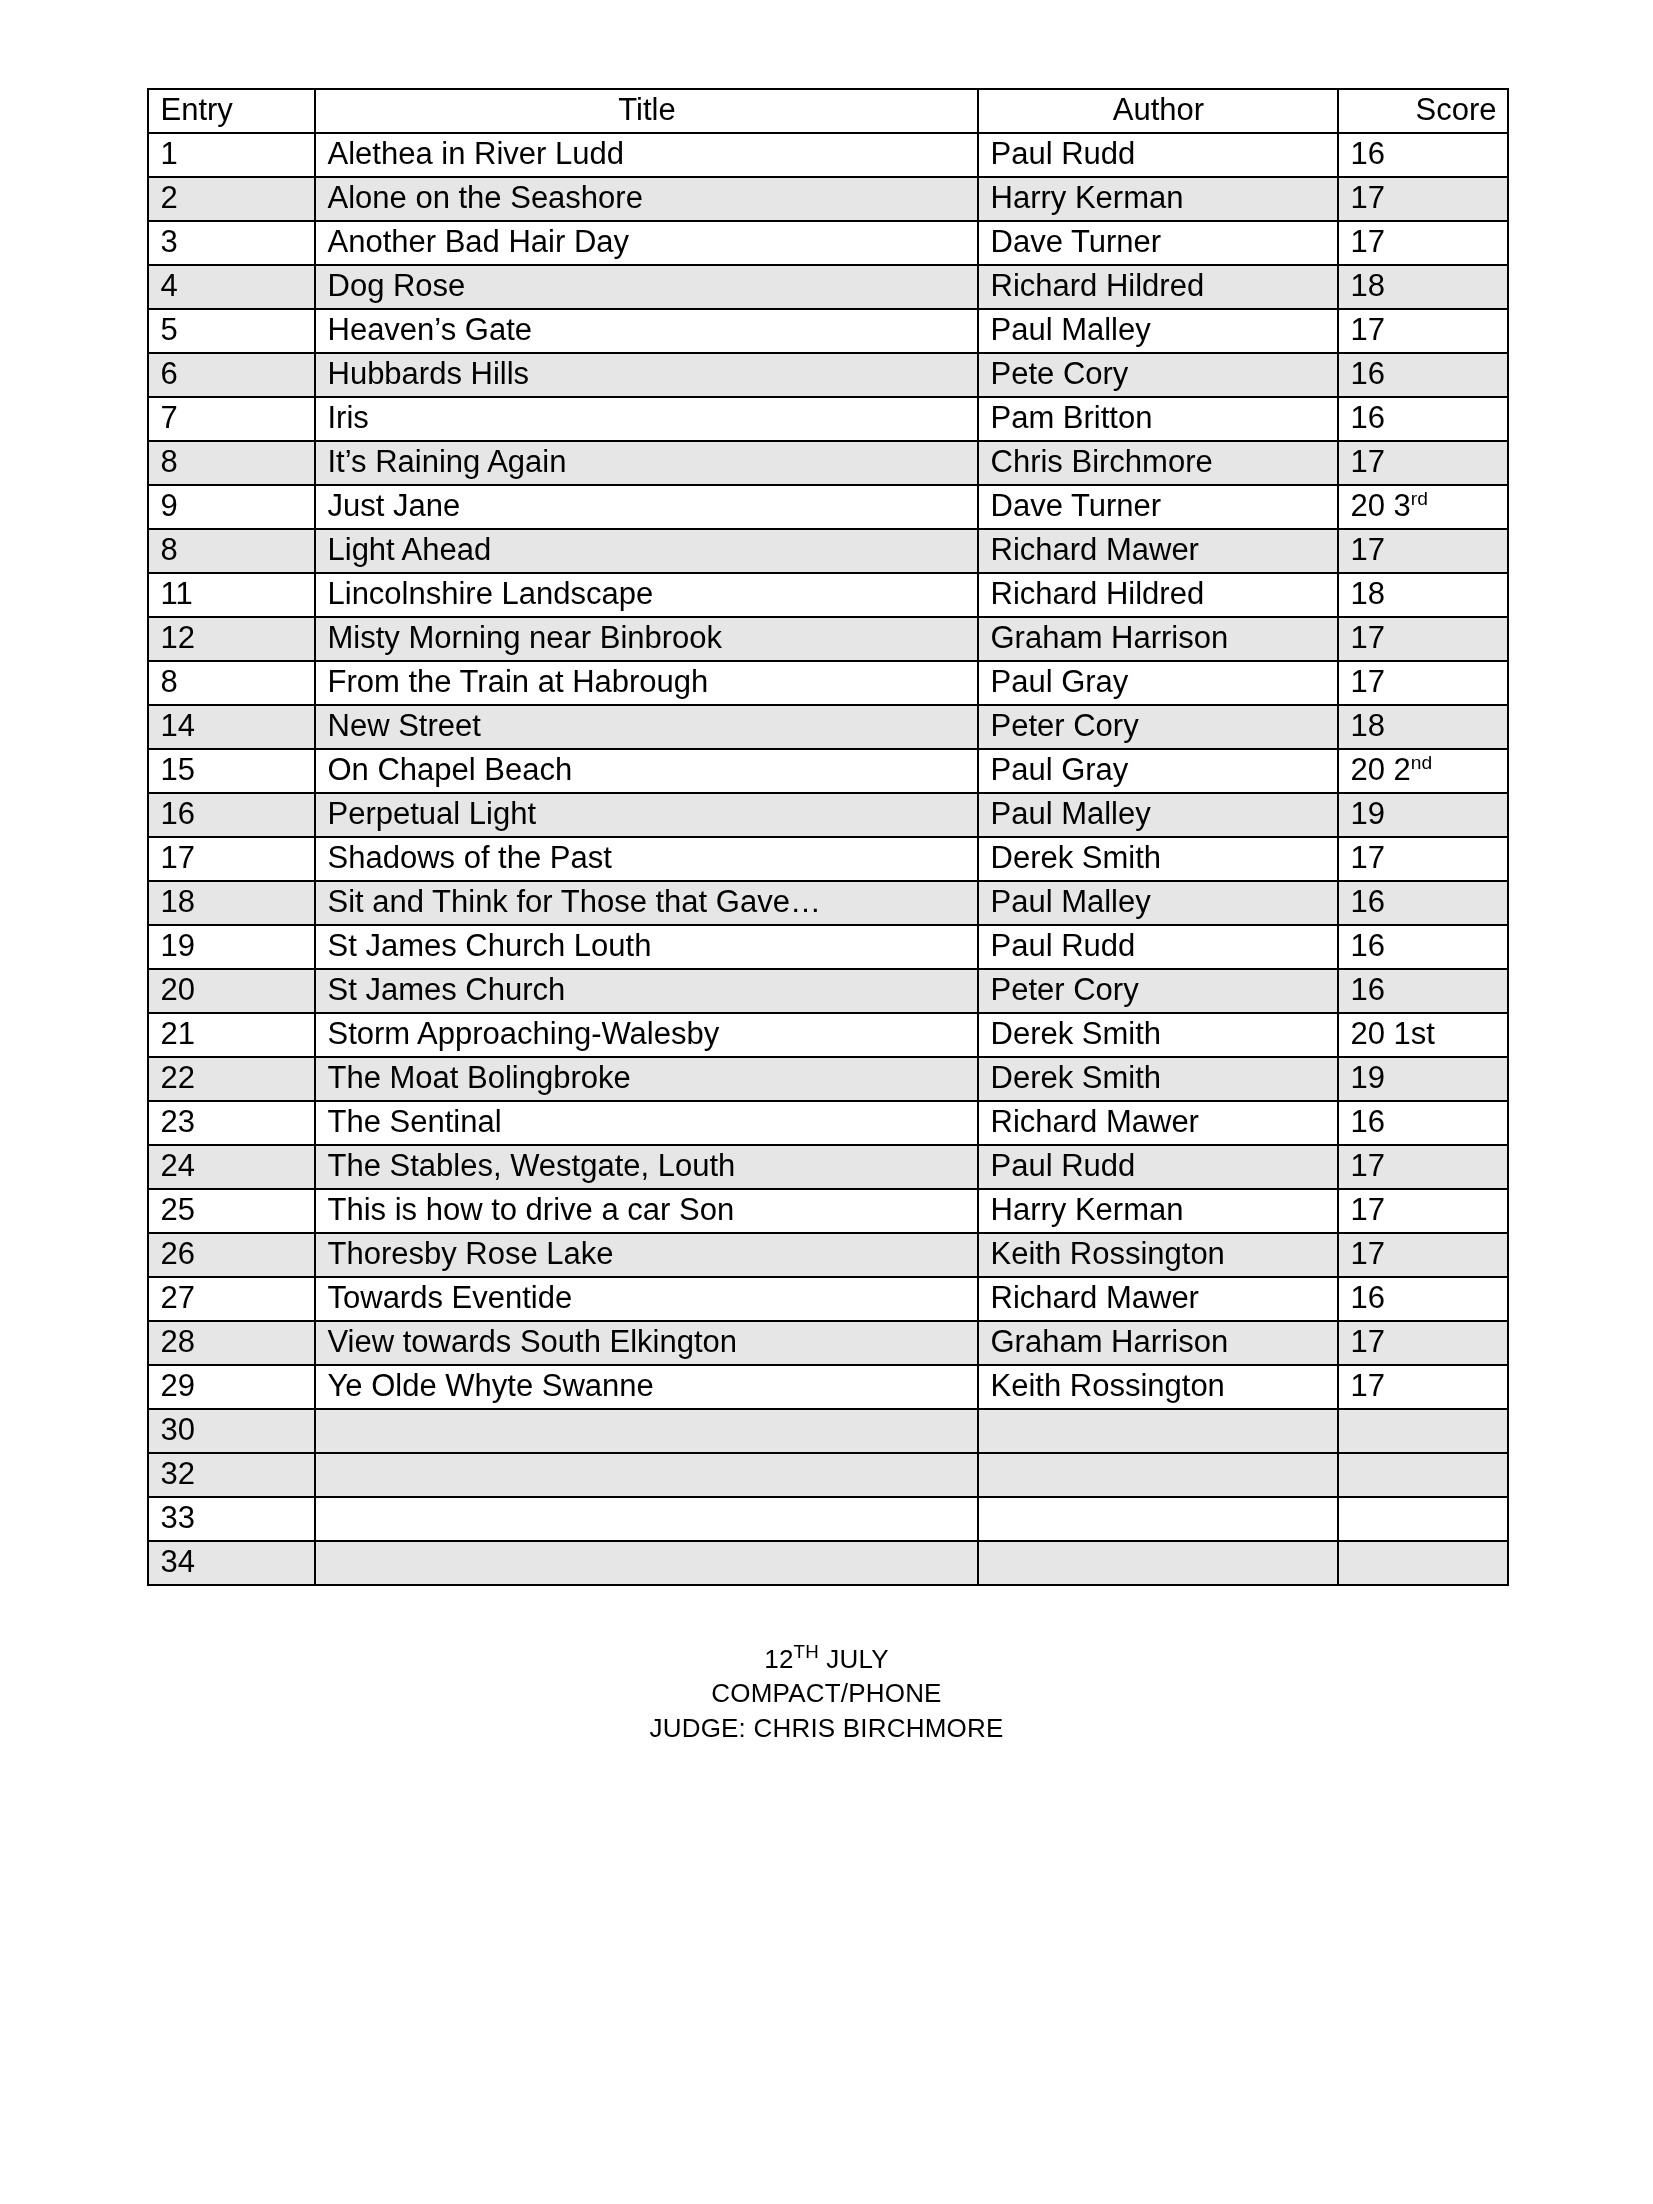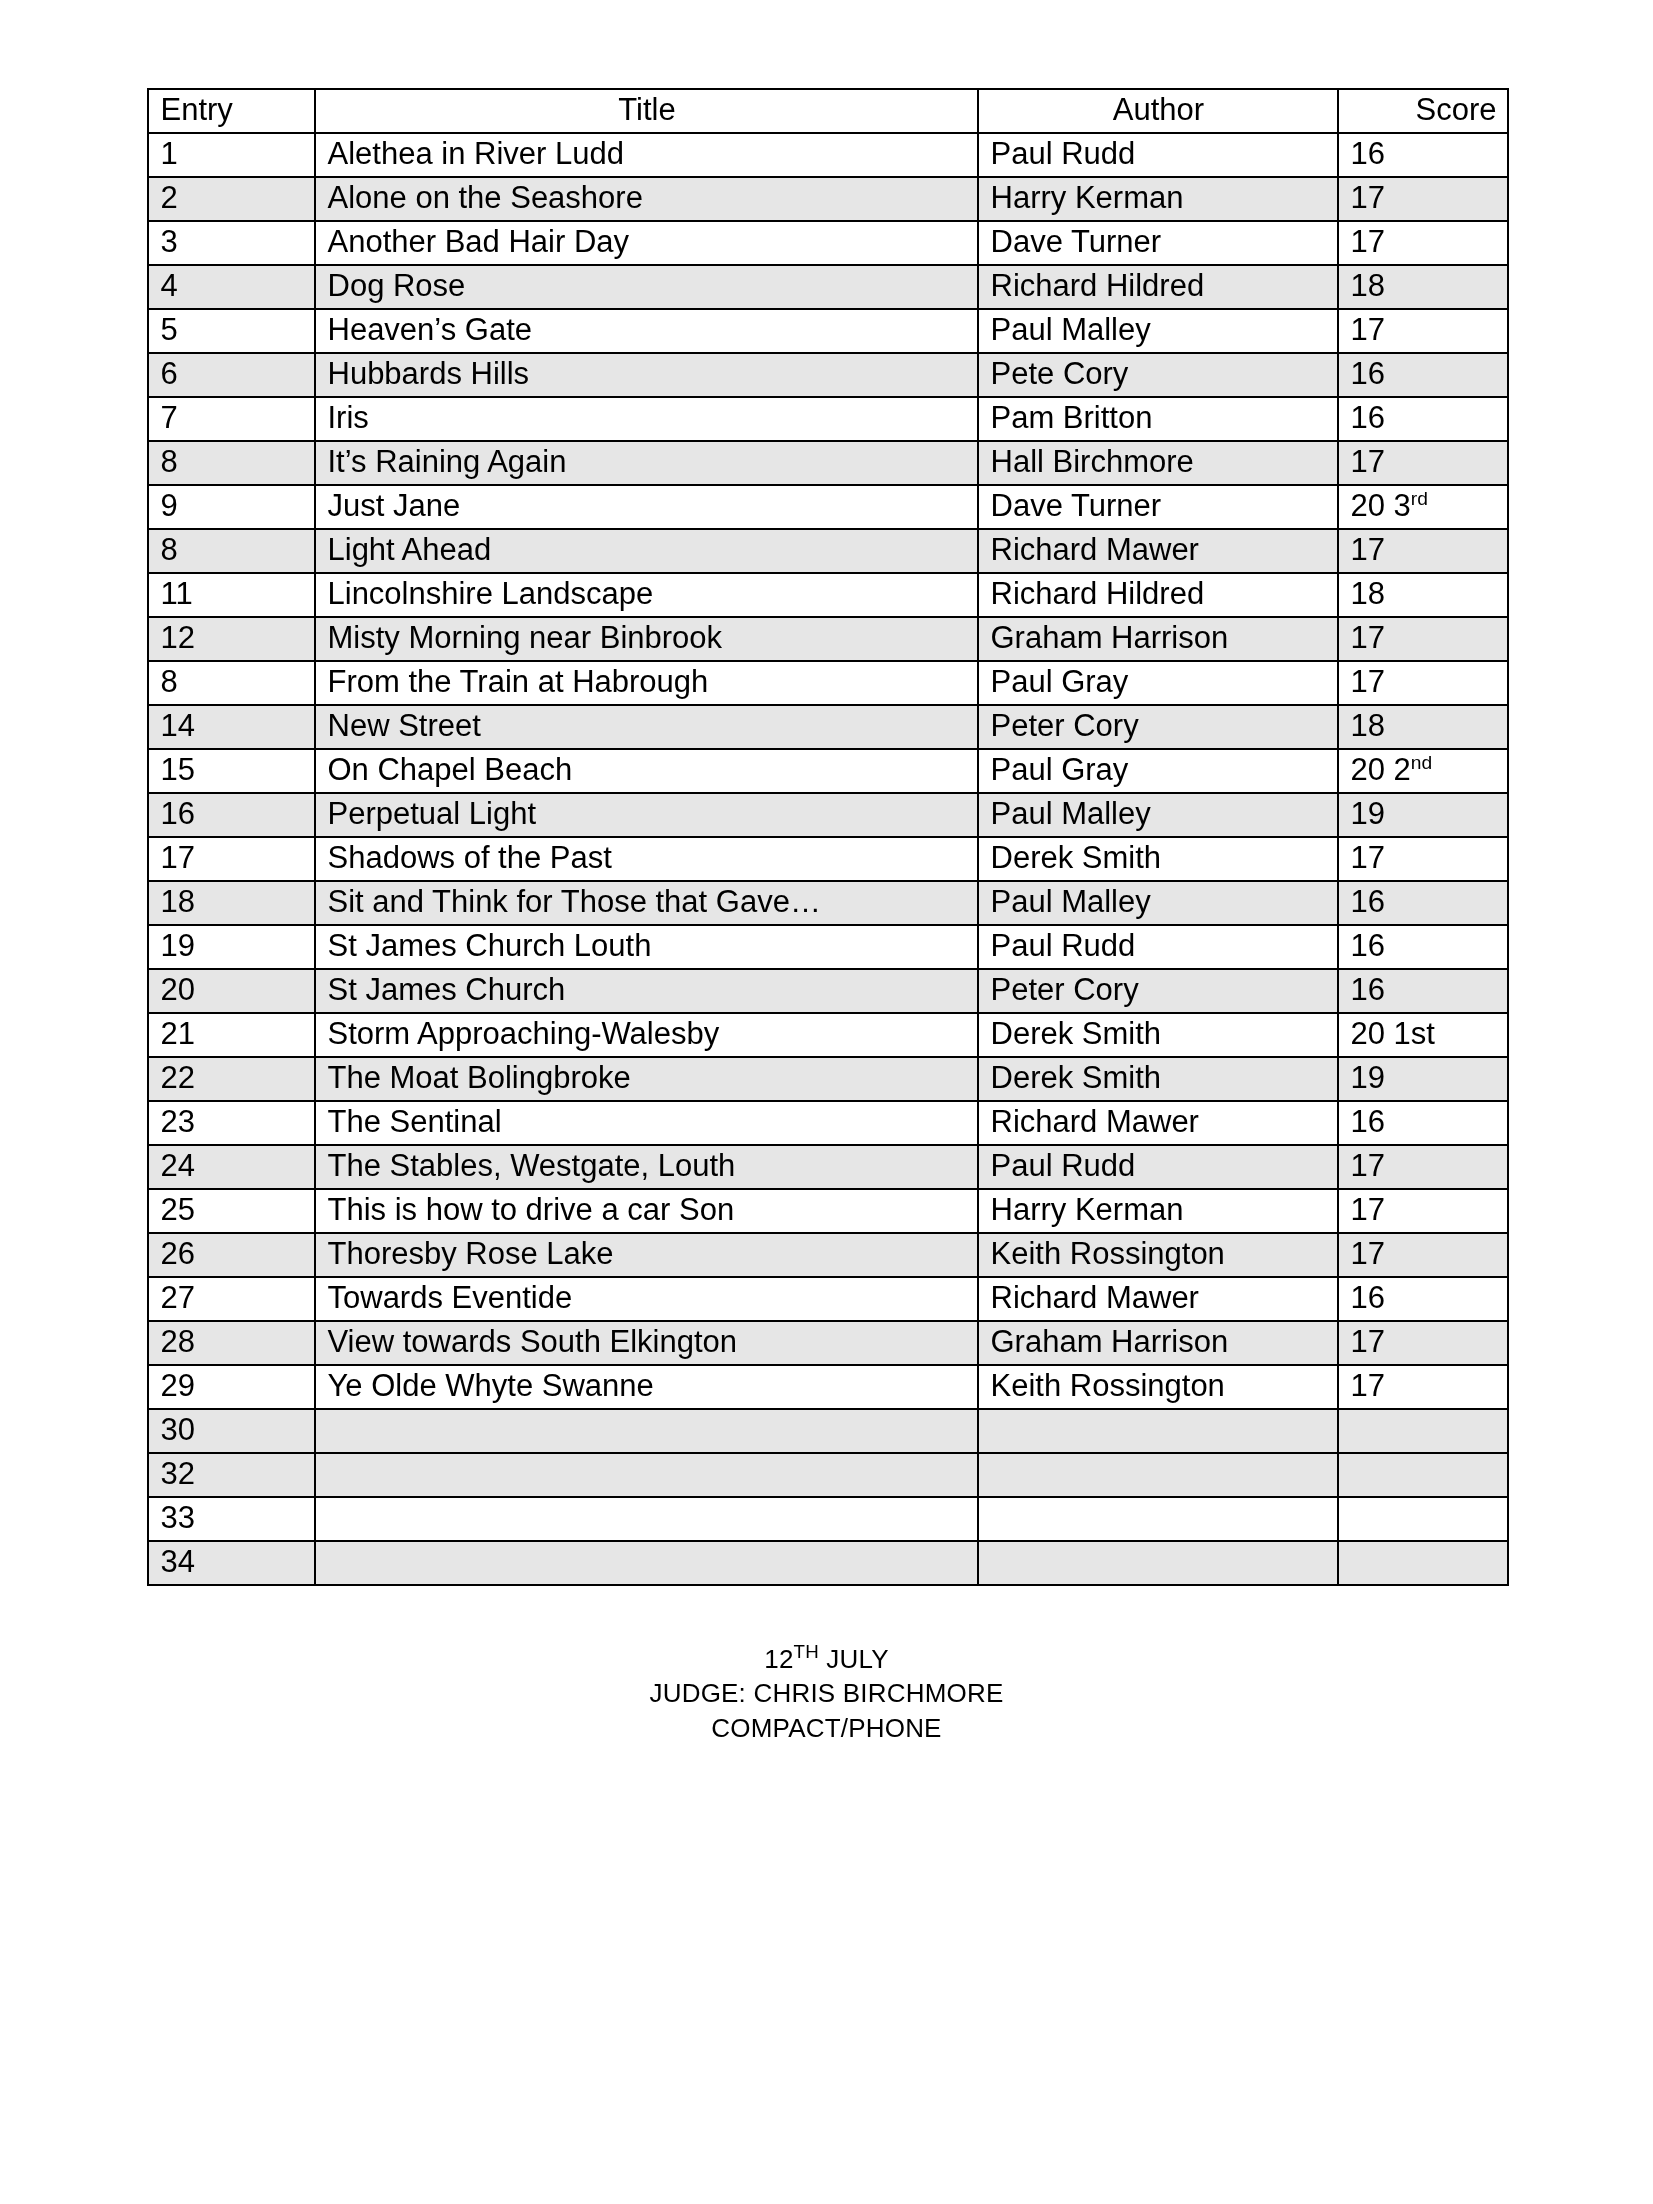--- a/index.html
+++ b/index.html
@@ -144,21 +144,21 @@
           </tr>
           <tr class="plain">
             <td class="entry">7</td>
             <td class="title">Iris</td>
             <td class="author">Pam Britton</td>
             <td class="score"><span>16</span></td>
           </tr>
           <tr class="shade">
             <td class="entry">8</td>
             <td class="title">It’s Raining Again</td>
-            <td class="author">Hall Birchmore</td>
+            <td class="author">Chris Birchmore</td>
             <td class="score"><span>17</span></td>
           </tr>
           <tr class="plain">
             <td class="entry">9</td>
             <td class="title">Just Jane</td>
             <td class="author">Dave Turner</td>
             <td class="score"><span>20 3</span><sup>rd</sup></td>
           </tr>
           <tr class="shade">
             <td class="entry">8</td>
@@ -303,17 +303,17 @@
             <td class="title"></td>
             <td class="author"></td>
             <td class="score"><span></span></td>
           </tr>
         </tbody>
     </table>
   </div>
 
   <div class="footer">
     <div><span>12</span><span class="sup-sm">TH</span><span> JULY</span></div>
+    <div>COMPACT/PHONE</div>
     <div>JUDGE: CHRIS BIRCHMORE</div>
-    <div>COMPACT/PHONE</div>
   </div>
 
 </div>
 
 </body></html>

